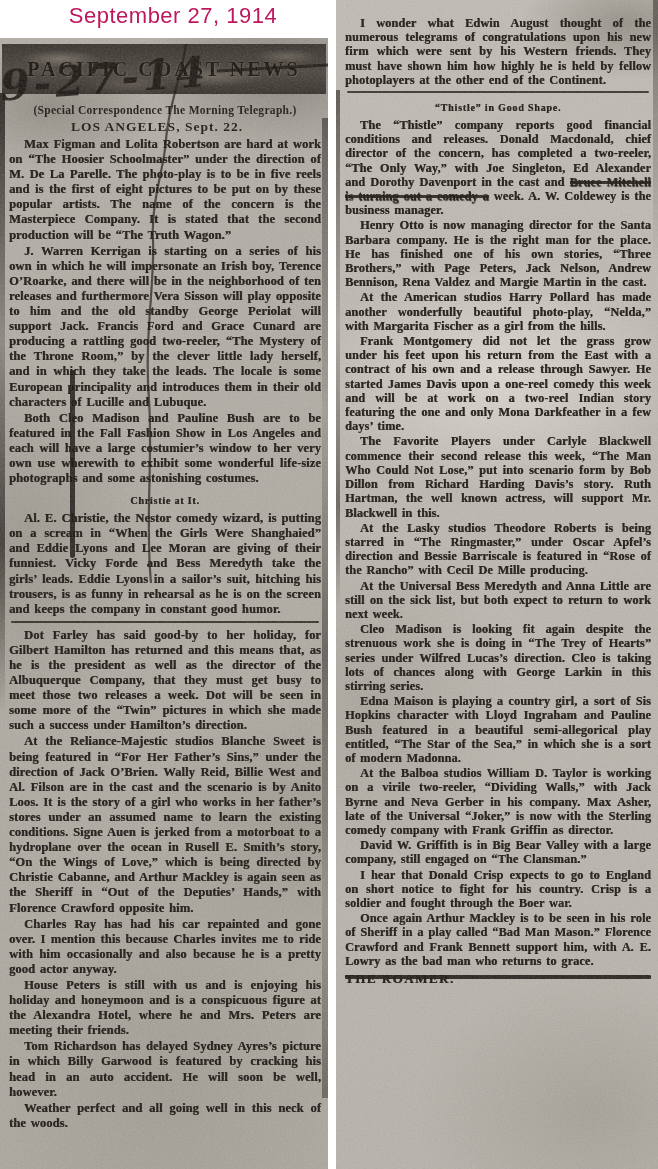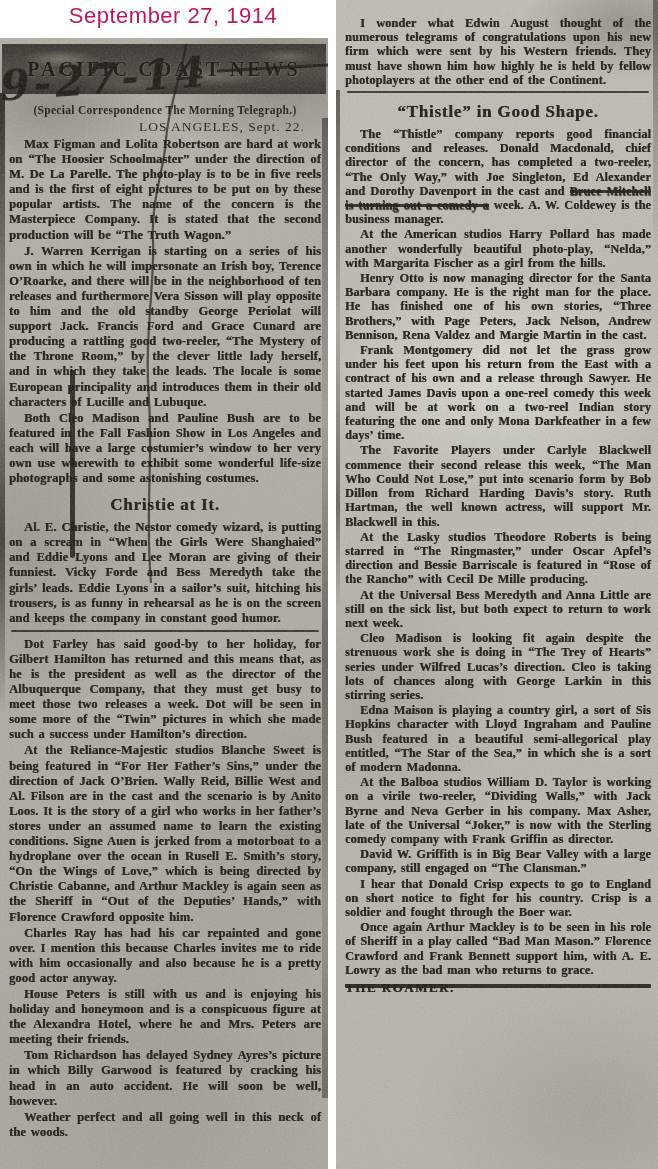--- a/index.html
+++ b/index.html
@@ -78,33 +78,33 @@
   }
   .handwritten-date::after {
     content:''; display:inline-block; width:115px; height:3px; margin-left:8px;
     vertical-align:12px; background:rgba(22,17,12,0.8); transform:rotate(1deg);
   }
   .correspondence-line {
     margin:10px 0 2px 0; text-align:center; font-weight:700; font-size:11.5px;
     letter-spacing:0.3px;
   }
   .dateline {
-    text-align:right; padding-right:16px; font-weight:400; font-size:13.5px;
+    text-align:center; padding-right:16px; font-weight:700; font-size:13.5px;
     letter-spacing:1px; margin:3px 0 2px 0;
   }
   
   .para {
     margin:0 0 1px 0; text-align:justify; text-indent:15px;
     font-weight:700; font-size:12.5px; line-height:15.1px;
     word-spacing:1.5px; letter-spacing:0.1px;
     text-shadow:0.4px 0.4px 0.6px rgba(28,22,17,0.75);
   }
   .clip-right .para { font-size:12.3px; line-height:14.2px; }
   .heading {
-    margin:9px 0 5px 0; text-align:center; font-weight:700; font-size:17px;
+    margin:9px 0 5px 0; text-align:center; font-weight:700; font-size:10px;
     letter-spacing:0.8px; text-shadow:0.4px 0.4px 0.6px rgba(28,22,17,0.75);
   }
   .rule { height:2px; margin:4px 2px 5px 2px; background:rgba(35,29,23,0.85); border-radius:1px; }
   .rule.thick { height:4px; margin:7px 0 6px 0; background:rgba(28,23,18,0.92); }
   .struck {
     background-image:linear-gradient(to bottom, transparent 42%, rgba(30,24,18,0.9) 42%, rgba(30,24,18,0.9) 64%, transparent 64%);
     text-shadow:0.6px 0.6px 0.8px rgba(28,22,17,0.95);
   }
   .signature-line {
     margin-top:-14.2px; padding-right:10px;
@@ -161,22 +161,22 @@
     </svg>
   </div>
 
   <div class="clip clip-right">
     <div class="col-body" style="padding-top:16px;">
       <div>
           <p class="para">I wonder what Edwin August thought of the numerous telegrams of congratulations upon his new firm which were sent by his Western friends. They must have shown him how highly he is held by fellow photoplayers at the other end of the Continent.</p>
           <div class="rule"></div>
           <h3 class="heading">“Thistle” in Good Shape.</h3>
           <p class="para"><span>The “Thistle” company reports good financial conditions and releases. Donald Macdonald, chief director of the concern, has completed a two-reeler, “The Only Way,” with Joe Singleton, Ed Alexander and Dorothy Davenport in the cast and </span><span class="struck">Bruce Mitchell is turning out a comedy a</span><span> week. A. W. Coldewey is the business manager.</span></p>
+          <p class="para">Henry Otto is now managing director for the Santa Barbara company. He is the right man for the place. He has finished one of his own stories, “Three Brothers,” with Page Peters, Jack Nelson, Andrew Bennison, Rena Valdez and Margie Martin in the cast.</p>
           <p class="para">At the American studios Harry Pollard has made another wonderfully beautiful photo-play, “Nelda,” with Margarita Fischer as a girl from the hills.</p>
-          <p class="para">Henry Otto is now managing director for the Santa Barbara company. He is the right man for the place. He has finished one of his own stories, “Three Brothers,” with Page Peters, Jack Nelson, Andrew Bennison, Rena Valdez and Margie Martin in the cast.</p>
           <p class="para">Frank Montgomery did not let the grass grow under his feet upon his return from the East with a contract of his own and a release through Sawyer. He started James Davis upon a one-reel comedy this week and will be at work on a two-reel Indian story featuring the one and only Mona Darkfeather in a few days’ time.</p>
           <p class="para">The Favorite Players under Carlyle Blackwell commence their second release this week, “The Man Who Could Not Lose,” put into scenario form by Bob Dillon from Richard Harding Davis’s story. Ruth Hartman, the well known actress, will support Mr. Blackwell in this.</p>
           <p class="para">At the Lasky studios Theodore Roberts is being starred in “The Ringmaster,” under Oscar Apfel’s direction and Bessie Barriscale is featured in “Rose of the Rancho” with Cecil De Mille producing.</p>
           <p class="para">At the Universal Bess Meredyth and Anna Little are still on the sick list, but both expect to return to work next week.</p>
           <p class="para">Cleo Madison is looking fit again despite the strenuous work she is doing in “The Trey of Hearts” series under Wilfred Lucas’s direction. Cleo is taking lots of chances along with George Larkin in this stirring series.</p>
           <p class="para">Edna Maison is playing a country girl, a sort of Sis Hopkins character with Lloyd Ingraham and Pauline Bush featured in a beautiful semi-allegorical play entitled, “The Star of the Sea,” in which she is a sort of modern Madonna.</p>
           <p class="para">At the Balboa studios William D. Taylor is working on a virile two-reeler, “Dividing Walls,” with Jack Byrne and Neva Gerber in his company. Max Asher, late of the Universal “Joker,” is now with the Sterling comedy company with Frank Griffin as director.</p>
           <p class="para">David W. Griffith is in Big Bear Valley with a large company, still engaged on “The Clansman.”</p>
           <p class="para">I hear that Donald Crisp expects to go to England on short notice to fight for his country. Crisp is a soldier and fought through the Boer war.</p>
           <p class="para">Once again Arthur Mackley is to be seen in his role of Sheriff in a play called “Bad Man Mason.” Florence Crawford and Frank Bennett support him, with A. E. Lowry as the bad man who returns to grace.</p>

